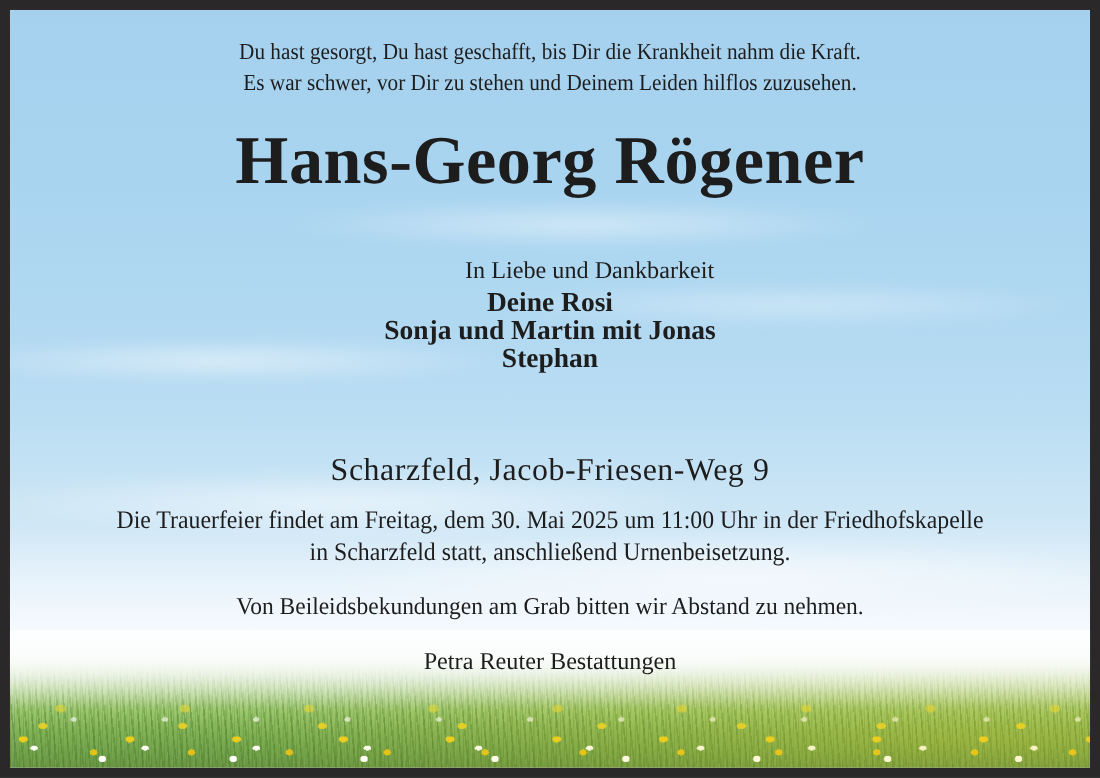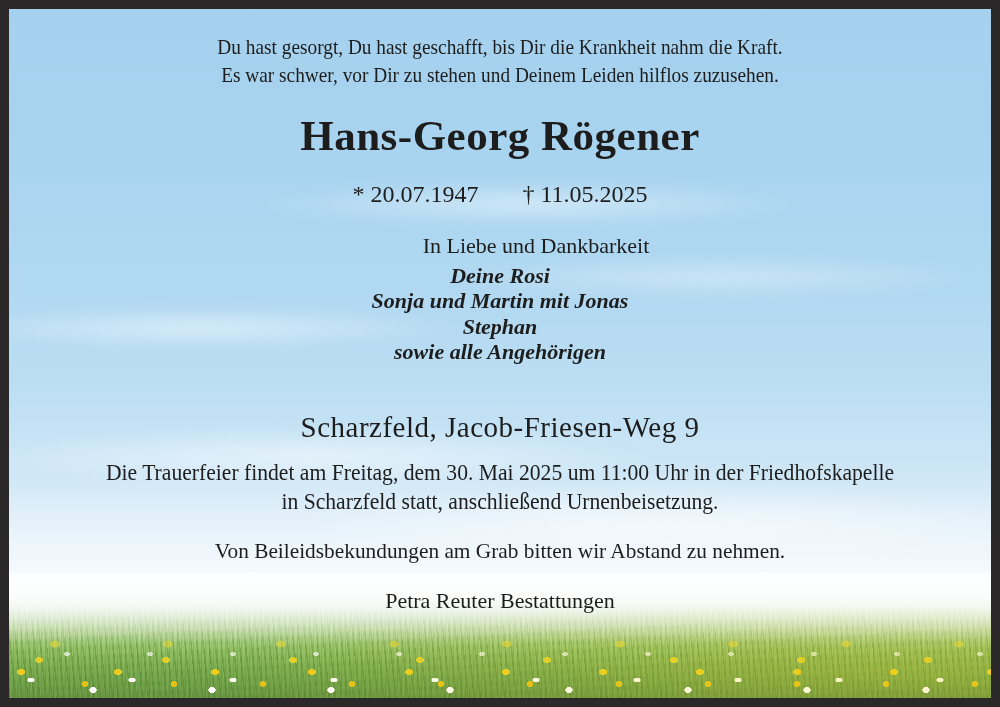--- a/index.html
+++ b/index.html
@@ -76,25 +76,25 @@
   .meadow-mist {
     position: absolute; left: 0; right: 0; top: 0; height: 70px;
     background: linear-gradient(180deg, #fdfeff 0%, rgba(253,254,255,0.85) 30%,
       rgba(253,254,255,0.45) 60%, rgba(255,255,255,0) 100%);
   }
 
   
   .content { position: absolute; inset: 0; z-index: 5; }
   .line { position: absolute; left: 0; width: 100%; text-align: center; }
   .epigraph { top: 24px; font-size: 21px; line-height: 28px; transform: scaleX(0.92); }
-  .name { top: 102px; font-size: 43px; font-weight: bold; letter-spacing: 0.5px; margin: 0; }
+  .name { top: 102px; font-size: 62px; font-weight: bold; letter-spacing: 0.5px; margin: 0; }
   .dates { top: 172px; font-size: 24px; }
   .dates .birth { margin-right: 44px; }
   .intro { top: 224px; font-size: 22px; padding-left: 36px; }
-  .mourners { top: 254px; font-size: 22px; font-weight: bold; line-height: 25.4px; font-style: italic; }
+  .mourners { top: 254px; font-size: 25px; font-weight: bold; line-height: 25.4px; }
   .address { top: 402px; font-size: 29px; letter-spacing: 0.5px; }
   .funeral { top: 449px; font-size: 23px; line-height: 29px; transform: scaleX(0.94); }
   .condolence { top: 529px; font-size: 22px; transform: scaleX(0.97); }
   .undertaker { top: 579px; font-size: 22px; }
 </style>
 </head>
 <body>
 
 <div class="frame">
 
@@ -118,31 +118,27 @@
 
   <div class="content">
 
     <div class="line epigraph">
       <div>Du hast gesorgt, Du hast geschafft, bis Dir die Krankheit nahm die Kraft.</div>
       <div>Es war schwer, vor Dir zu stehen und Deinem Leiden hilflos zuzusehen.</div>
     </div>
 
     <h1 class="line name">Hans-Georg Rögener</h1>
 
-    <div class="line dates">
-      <span class="birth">* 20.07.1947</span><span>† 11.05.2025</span>
-    </div>
 
     <div class="line intro">In Liebe und Dankbarkeit</div>
 
     <div class="line mourners">
       <div>Deine Rosi</div>
       <div>Sonja und Martin mit Jonas</div>
       <div>Stephan</div>
-      <div>sowie alle Angehörigen</div>
     </div>
 
     <div class="line address">Scharzfeld, Jacob-Friesen-Weg 9</div>
 
     <div class="line funeral">
       <div>Die Trauerfeier findet am Freitag, dem 30. Mai 2025 um 11:00 Uhr in der Friedhofskapelle</div>
       <div>in Scharzfeld statt, anschließend Urnenbeisetzung.</div>
     </div>
 
     <div class="line condolence">Von Beileidsbekundungen am Grab bitten wir Abstand zu nehmen.</div>

